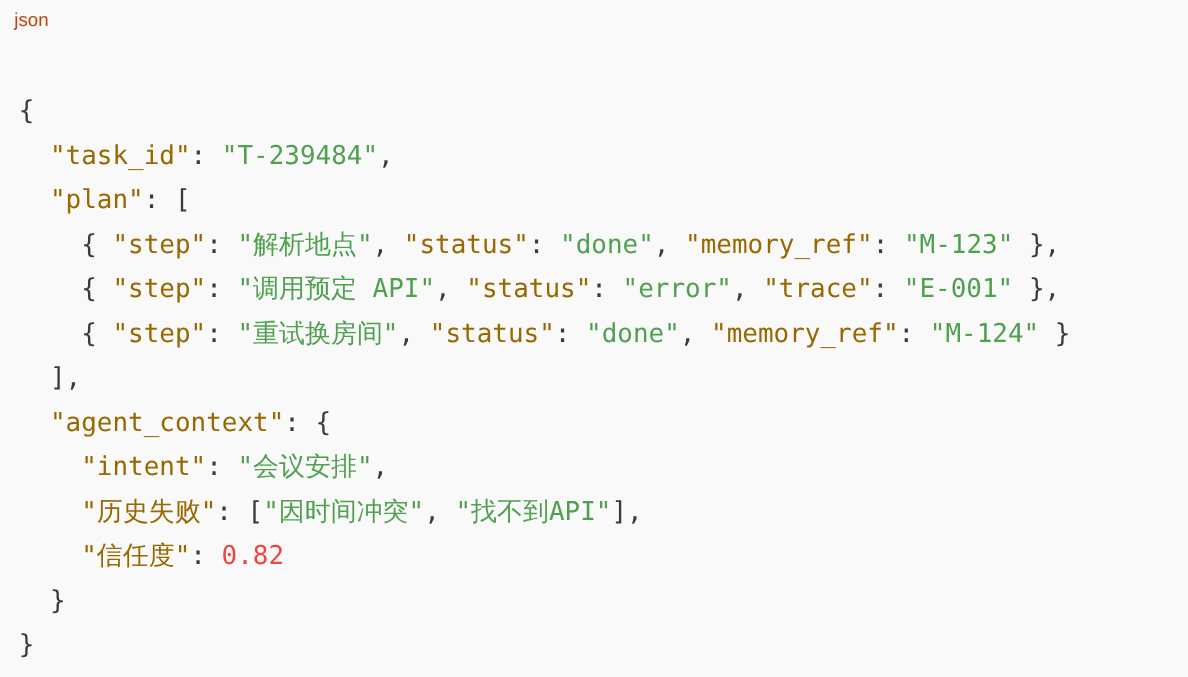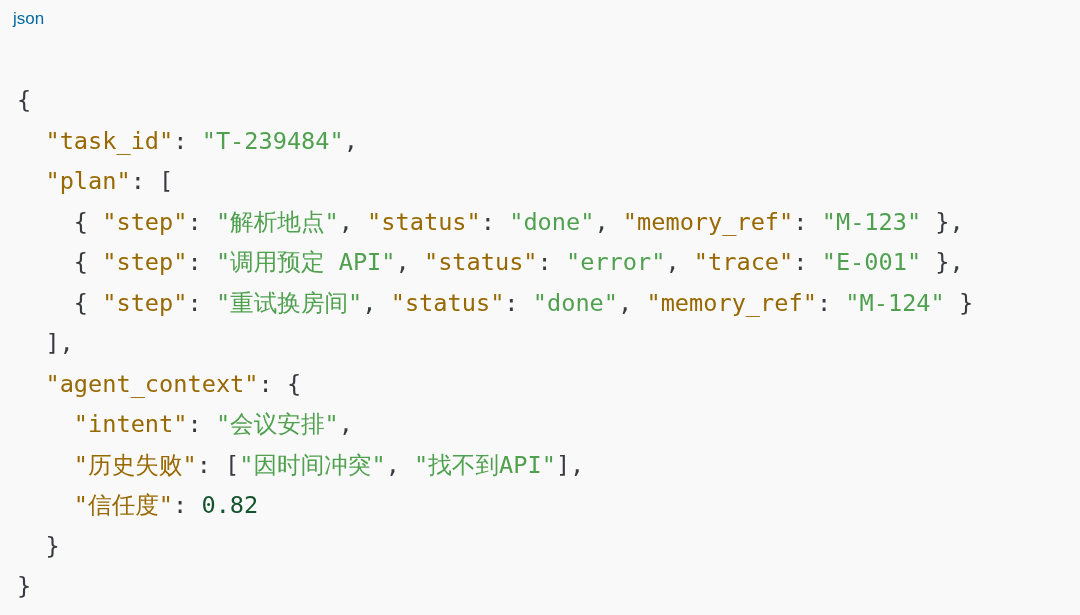--- a/index.html
+++ b/index.html
@@ -1,21 +1,21 @@
 <!DOCTYPE html>
 <html><head>
 <meta charset="utf-8">
 <style>
   html, body { margin:0; padding:0; }
   body { width:1080px; height:615px; background:#f9f9f9; overflow:hidden; position:relative; }
-  .lang { position:absolute; left:13px; top:9px; font-family:"Liberation Sans","DejaVu Sans",sans-serif; font-size:17px; color:#0369a1; }
+  .lang { position:absolute; left:13px; top:9px; font-family:"Liberation Sans","DejaVu Sans",sans-serif; font-size:17px; color:#c2410c; }
   .code { position:absolute; left:17px; top:80px; margin:0; font-family:"DejaVu Sans Mono","Liberation Mono",monospace; font-size:23.6px; line-height:40.5px; color:#383a42; white-space:pre; }
   .line { display:block; height:40.5px; }
   .k { color:#986801; }
   .s { color:#50a14f; }
-  .n { color:#14532d; }
+  .n { color:#ef4444; }
   .p { color:#383a42; }
 </style>
 </head>
 <body>
 
 <div class="lang">json</div>
 <pre class="code" id="code"><span class="line"><span class="p">{</span></span><span class="line"><span class="p">  </span><span class="k">"task_id"</span><span class="p">: </span><span class="s">"T-239484"</span><span class="p">,</span></span><span class="line"><span class="p">  </span><span class="k">"plan"</span><span class="p">: [</span></span><span class="line"><span class="p">    { </span><span class="k">"step"</span><span class="p">: </span><span class="s">"解析地点"</span><span class="p">, </span><span class="k">"status"</span><span class="p">: </span><span class="s">"done"</span><span class="p">, </span><span class="k">"memory_ref"</span><span class="p">: </span><span class="s">"M-123"</span><span class="p"> },</span></span><span class="line"><span class="p">    { </span><span class="k">"step"</span><span class="p">: </span><span class="s">"调用预定 API"</span><span class="p">, </span><span class="k">"status"</span><span class="p">: </span><span class="s">"error"</span><span class="p">, </span><span class="k">"trace"</span><span class="p">: </span><span class="s">"E-001"</span><span class="p"> },</span></span><span class="line"><span class="p">    { </span><span class="k">"step"</span><span class="p">: </span><span class="s">"重试换房间"</span><span class="p">, </span><span class="k">"status"</span><span class="p">: </span><span class="s">"done"</span><span class="p">, </span><span class="k">"memory_ref"</span><span class="p">: </span><span class="s">"M-124"</span><span class="p"> }</span></span><span class="line"><span class="p">  ],</span></span><span class="line"><span class="p">  </span><span class="k">"agent_context"</span><span class="p">: {</span></span><span class="line"><span class="p">    </span><span class="k">"intent"</span><span class="p">: </span><span class="s">"会议安排"</span><span class="p">,</span></span><span class="line"><span class="p">    </span><span class="k">"历史失败"</span><span class="p">: [</span><span class="s">"因时间冲突"</span><span class="p">, </span><span class="s">"找不到API"</span><span class="p">],</span></span><span class="line"><span class="p">    </span><span class="k">"信任度"</span><span class="p">: </span><span class="n">0.82</span></span><span class="line"><span class="p">  }</span></span><span class="line"><span class="p">}</span></span></pre>
 
 </body></html>

